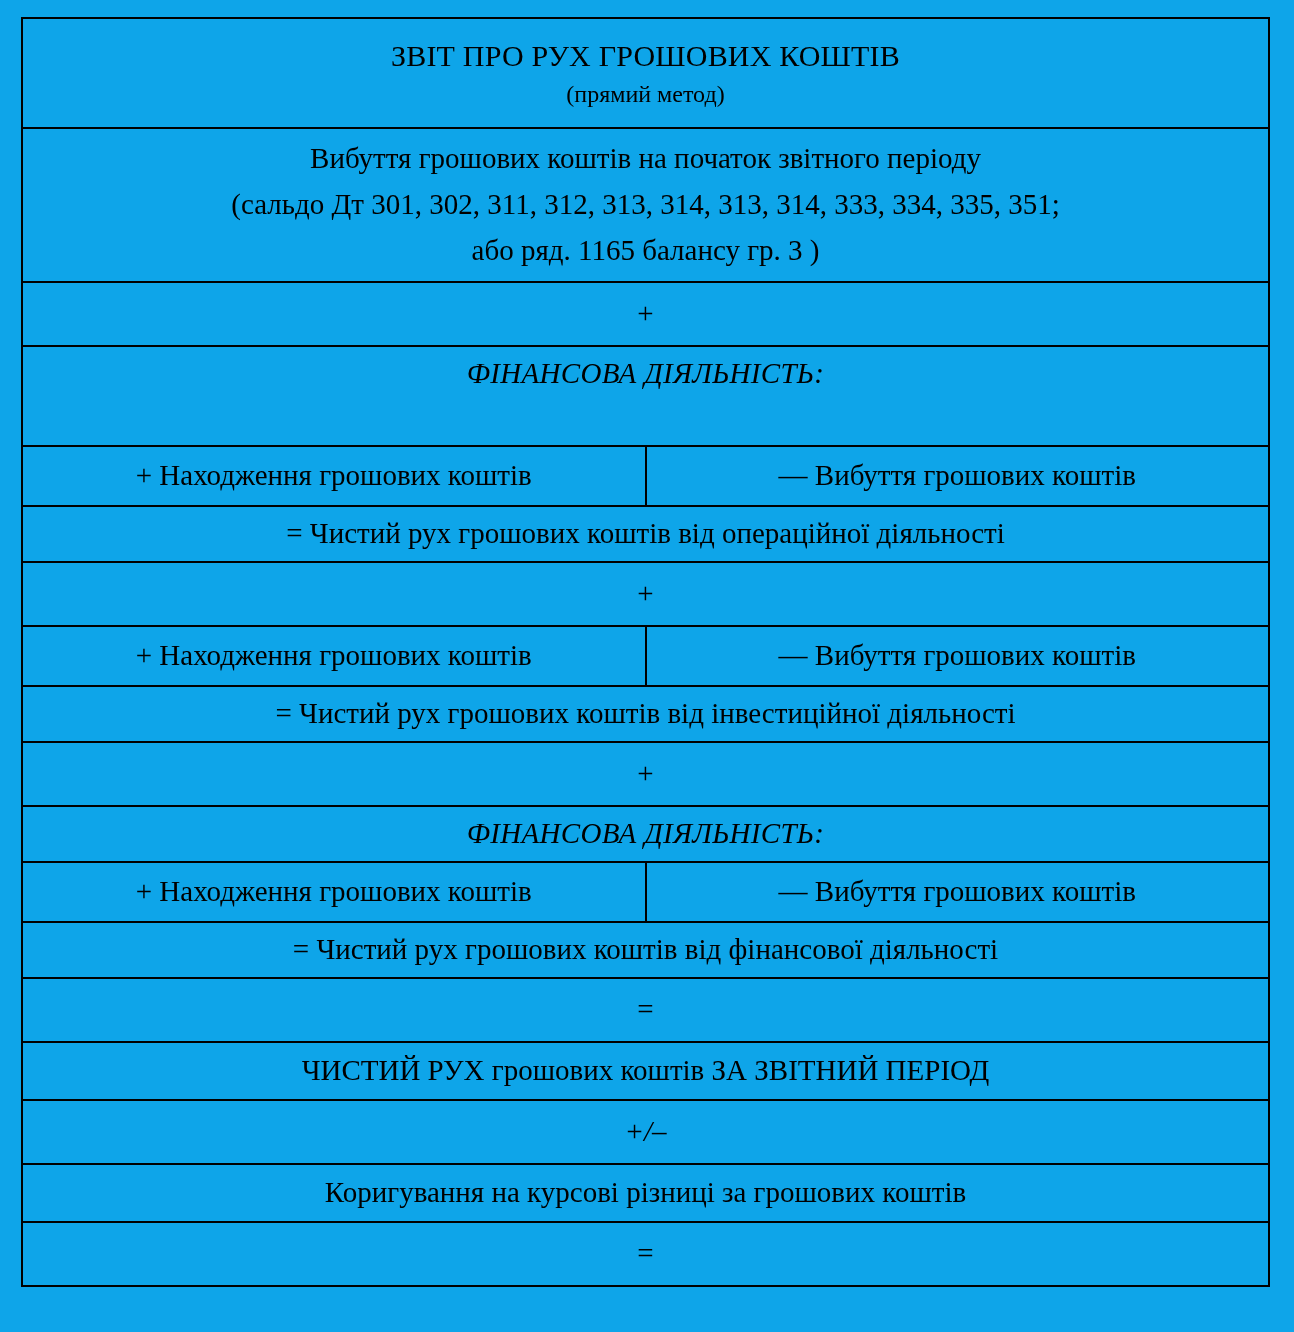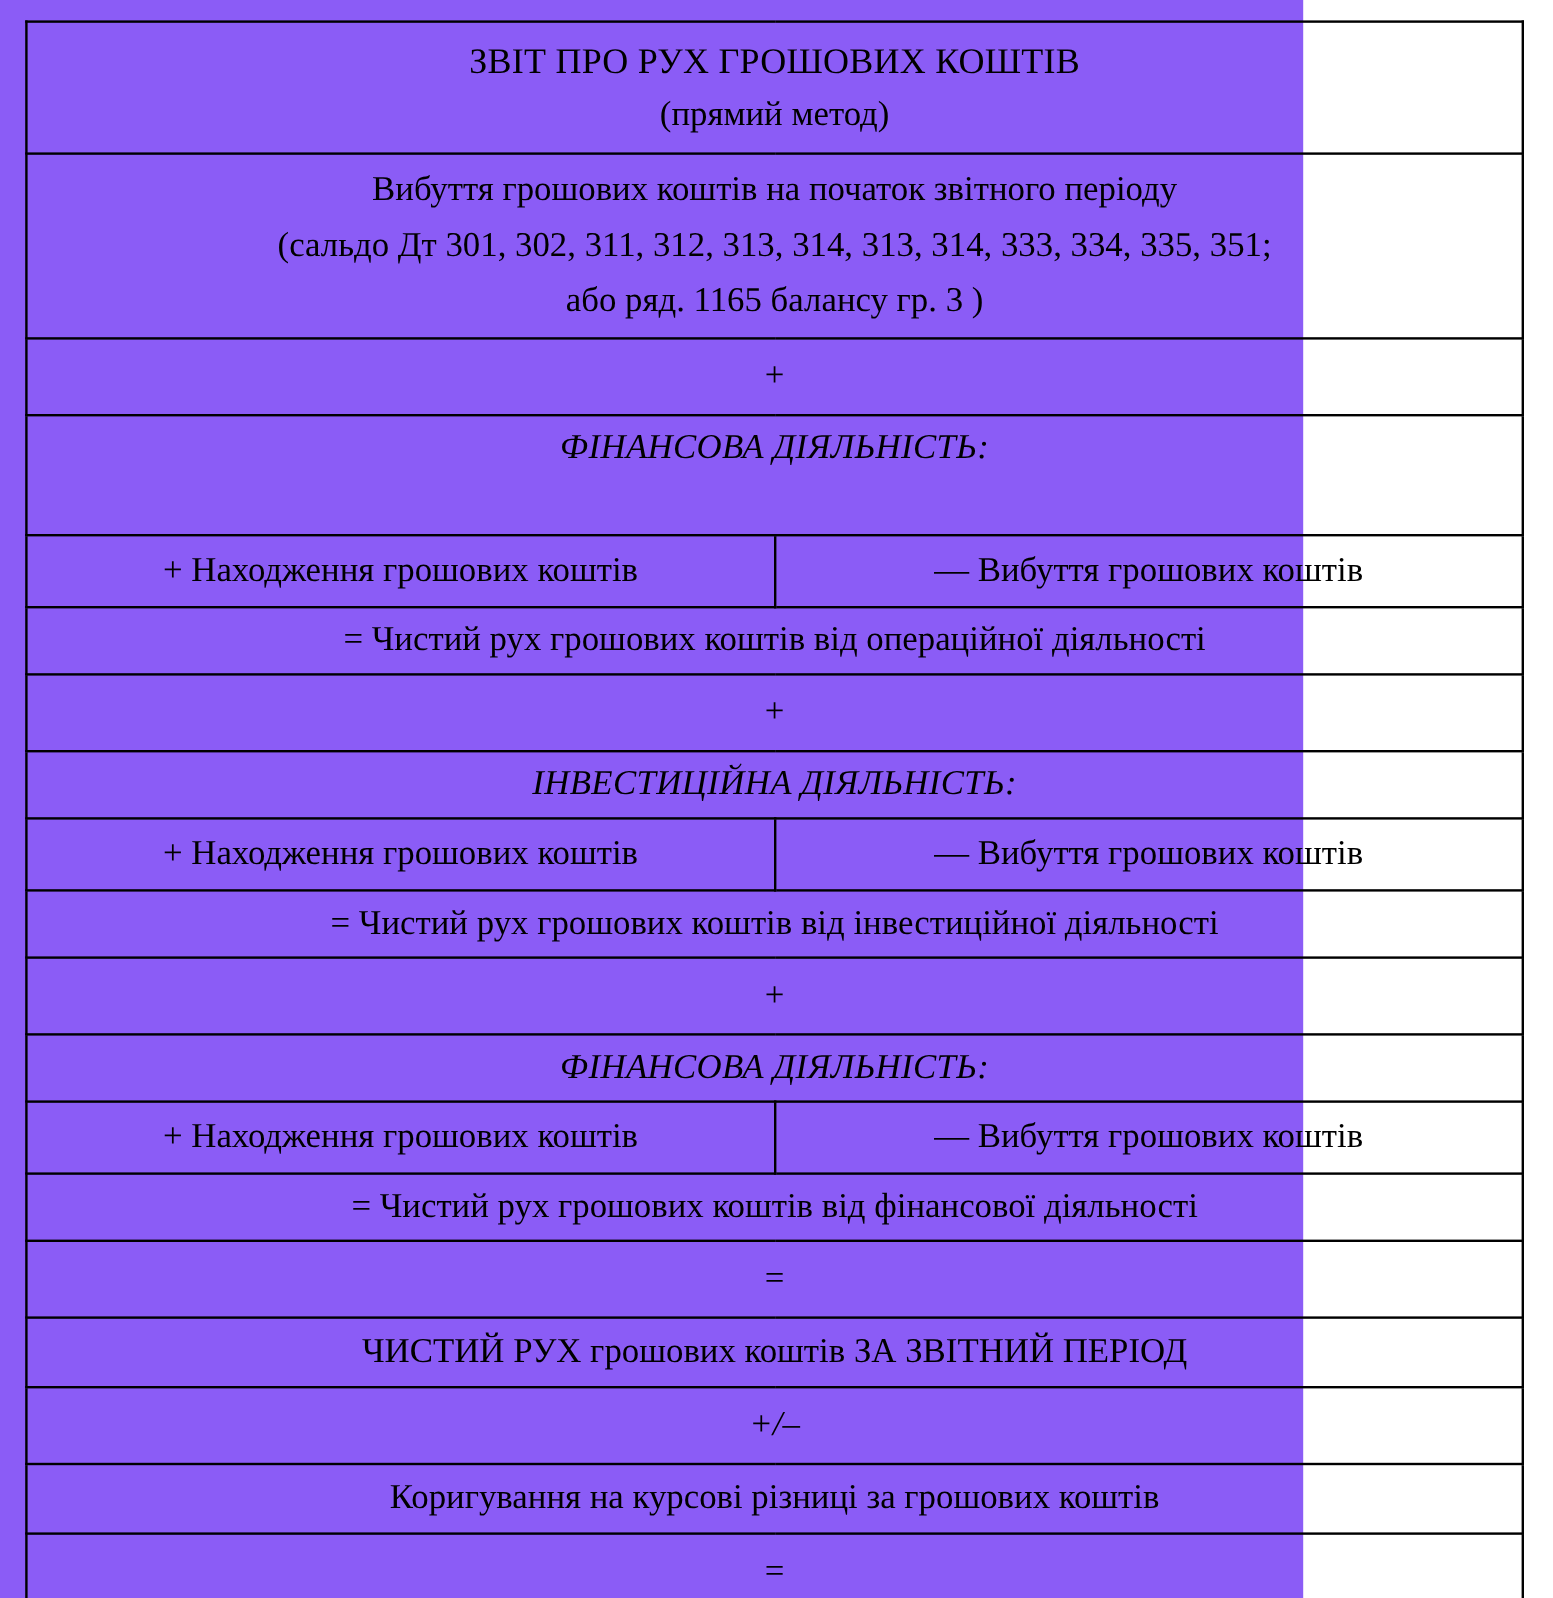--- a/index.html
+++ b/index.html
@@ -10,23 +10,23 @@
   body {
     width: 1294px;
     height: 1332px;
     font-family: "Liberation Serif", "DejaVu Serif", serif;
     color: #000000;
     overflow: hidden;
   }
 
   .page {
     position: relative;
-    width: 1086px;
+    width: 1294px;
     height: 1332px;
-    background: #8b5cf6;
+    background: #0ea5e9;
   }
 
   table.cf-table {
     position: absolute;
     left: 21px;
     top: 17px;
     width: 1249px;
     border-collapse: collapse;
     table-layout: fixed;
   }
@@ -49,21 +49,21 @@
     padding-bottom: 6px !important;
   }
   .r-title .t-main {
     display: block;
     font-size: 30px;
     letter-spacing: 0.2px;
     line-height: 1.45;
   }
   .r-title .t-sub {
     display: block;
-    font-size: 29px;
+    font-size: 24px;
     line-height: 1.45;
   }
 
   .r-opening {
     height: 144px;
     padding-top: 4px !important;
   }
   .r-opening .line {
     display: block;
     line-height: 1.58;
@@ -164,25 +164,20 @@
       </tr>
 
       <tr>
         <td class="r-net" colspan="2">= Чистий рух грошових коштів від операційної діяльності</td>
       </tr>
 
       <tr>
         <td class="r-op" colspan="2">+</td>
       </tr>
 
-      <tr>
-        <td class="r-section-compact" colspan="2">
-          <span class="sec-label">ІНВЕСТИЦІЙНА ДІЯЛЬНІСТЬ:</span>
-        </td>
-      </tr>
 
       <tr>
         <td class="r-split col-left">+ Находження грошових коштів</td>
         <td class="r-split col-right">— Вибуття грошових коштів</td>
       </tr>
 
       <tr>
         <td class="r-net" colspan="2">= Чистий рух грошових коштів від інвестиційної діяльності</td>
       </tr>
 

